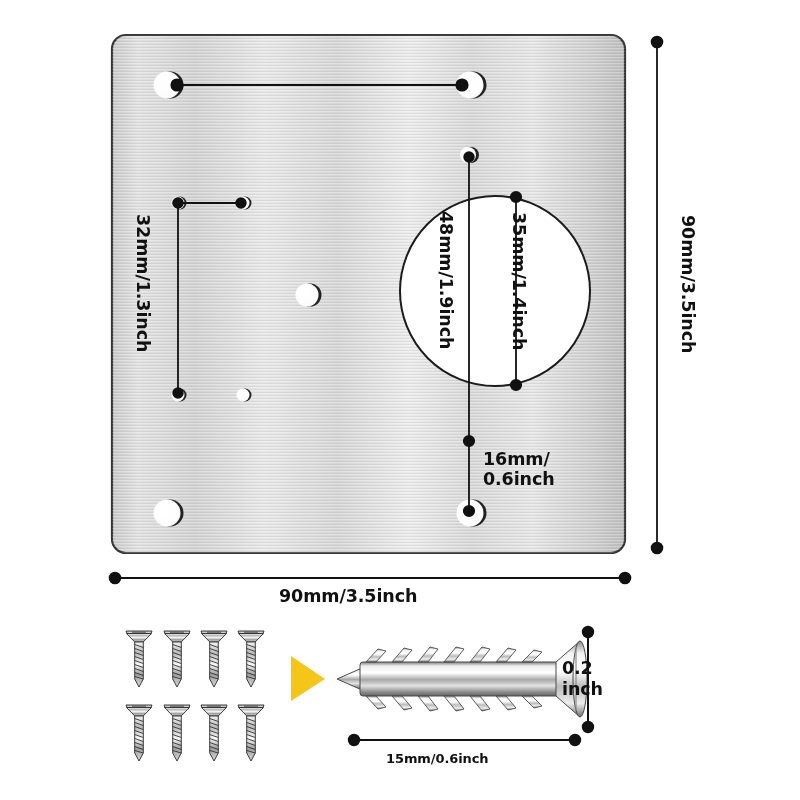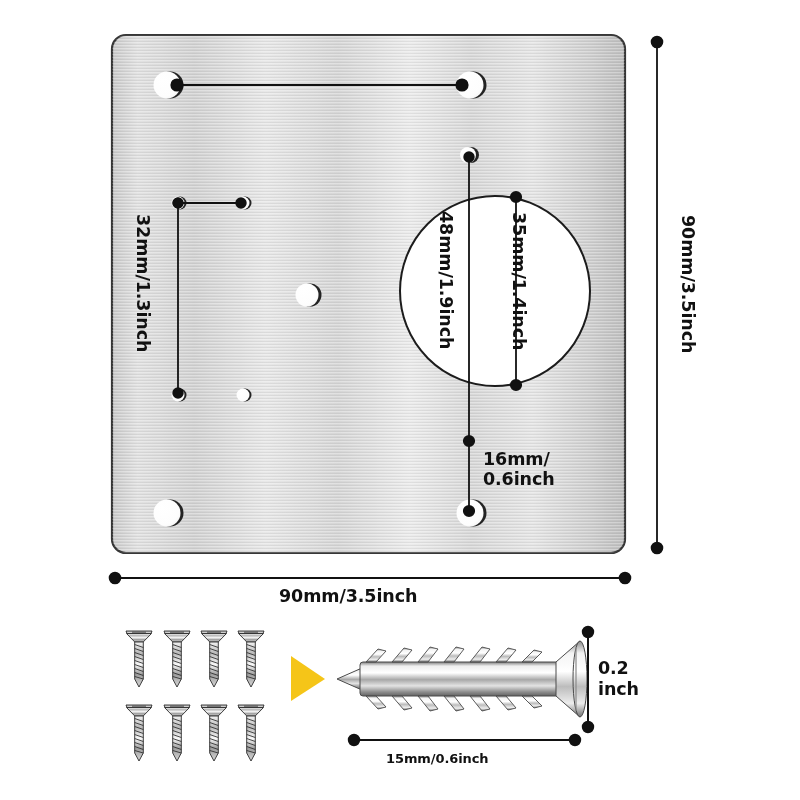--- a/index.html
+++ b/index.html
@@ -43,21 +43,21 @@
   }
   .lbl-55        { left: 262px; top: 58px;  font-size: 17.5px; }
   .lbl-13        { left: 154px; top: 168px; font-size: 17.5px; }
   .lbl-32        { left: 152px; top: 214px; font-size: 17.5px; transform: rotate(90deg); }
   .lbl-48        { left: 455px; top: 211px; font-size: 17.5px; transform: rotate(90deg); }
   .lbl-35        { left: 528px; top: 212px; font-size: 17.5px; transform: rotate(90deg); }
   .lbl-16        { left: 483px; top: 450px; font-size: 17.5px; text-align: left; }
   .lbl-90v       { left: 697px; top: 215px; font-size: 17.5px; transform: rotate(90deg); }
   .lbl-90h       { left: 279px; top: 587px; font-size: 17.5px; }
   .lbl-15        { left: 386px; top: 752px; font-size: 13px; }
-  .lbl-02        { left: 598px; top: 658px; font-size: 17.5px; line-height: 1.18; }
+  .lbl-02        { left: 562px; top: 658px; font-size: 17.5px; line-height: 1.18; }
 </style>
 </head>
 <body>
 
 <div id="stage">
 
   <svg class="layer" viewBox="0 0 800 800">
     <defs>
 
       <linearGradient id="brushV" x1="0" y1="0" x2="1" y2="0">

